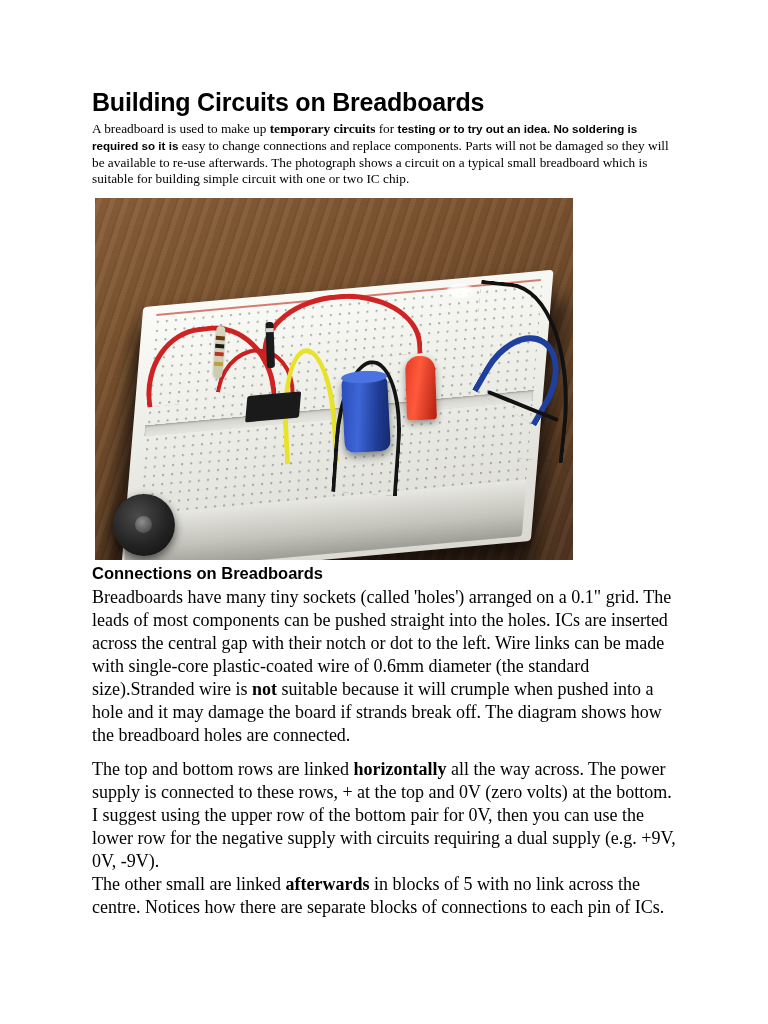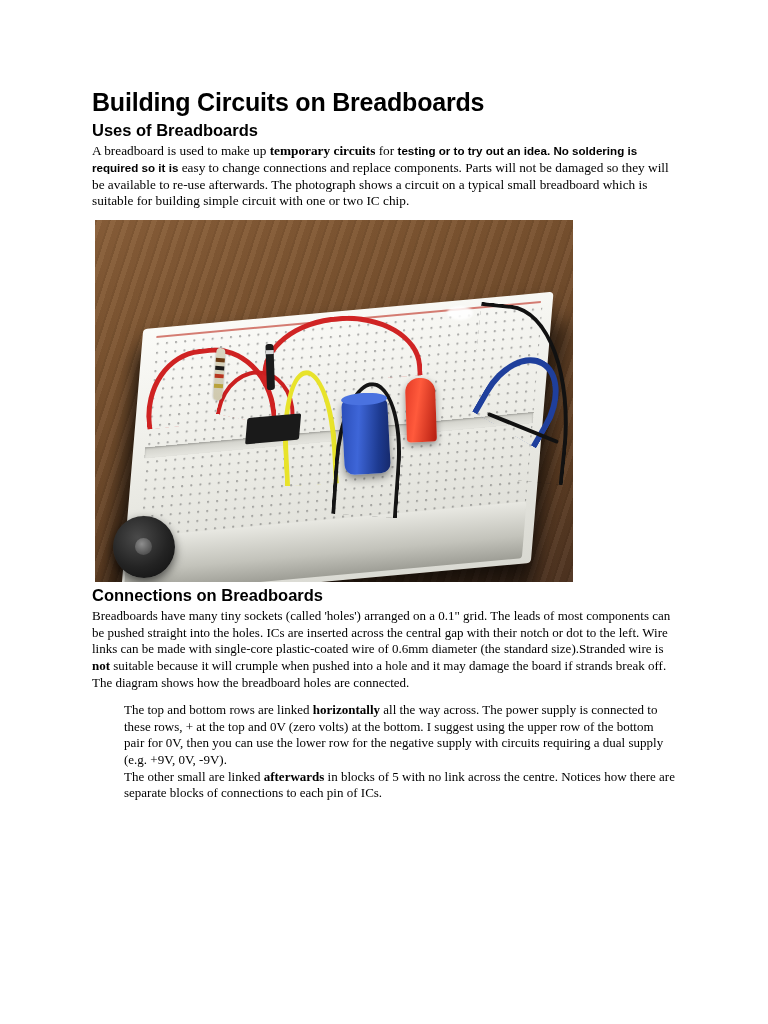--- a/index.html
+++ b/index.html
@@ -31,28 +31,27 @@
   .section-heading {
     font-family: "Liberation Sans", sans-serif;
     font-size: 16.5px;
     font-weight: bold;
     margin: 0 0 3px 0;
   }
   .section-heading.spaced {
     margin-top: 4px;
   }
   p.body {
-    font-size: 13px;
+    font-size: 18px;
     line-height: 1.28;
     margin: 0 0 0 0;
     text-align: left;
   }
   p.body + p.body {
     margin-top: 11px;
-    margin-left: 32px;
   }
   .intro {
     font-size: 13.3px;
     line-height: 1.26;
     margin: 0;
   }
   .intro .tight {
     font-family: "Liberation Sans", sans-serif;
     font-size: 11.6px;
     font-weight: bold;
@@ -270,21 +269,20 @@
     background: #111; transform: rotate(22deg); border-radius: 2px;
   }
 </style>
 </head>
 <body>
 
 <div class="page">
 
   <h1 class="doc-title">Building Circuits on Breadboards</h1>
 
-  <h2 class="section-heading">Uses of Breadboards</h2>
 
   <p class="intro"><span>A breadboard is used to make up </span><b>temporary circuits</b><span> for </span><span class="tight">testing or to try out an idea. No soldering is required so it is</span><span> easy to change connections and replace components. Parts will not be damaged so they will be available to re-use afterwards. The photograph shows a circuit on a typical small breadboard which is suitable for  building simple circuit  with one or two IC chip.</span></p>
 
   <div class="photo-wrap">
     <div class="photo">
       <div class="wood-grain"></div>
       <div class="wood-plank"></div>
       <div class="board-shadow"></div>
 
       <div class="breadboard">

